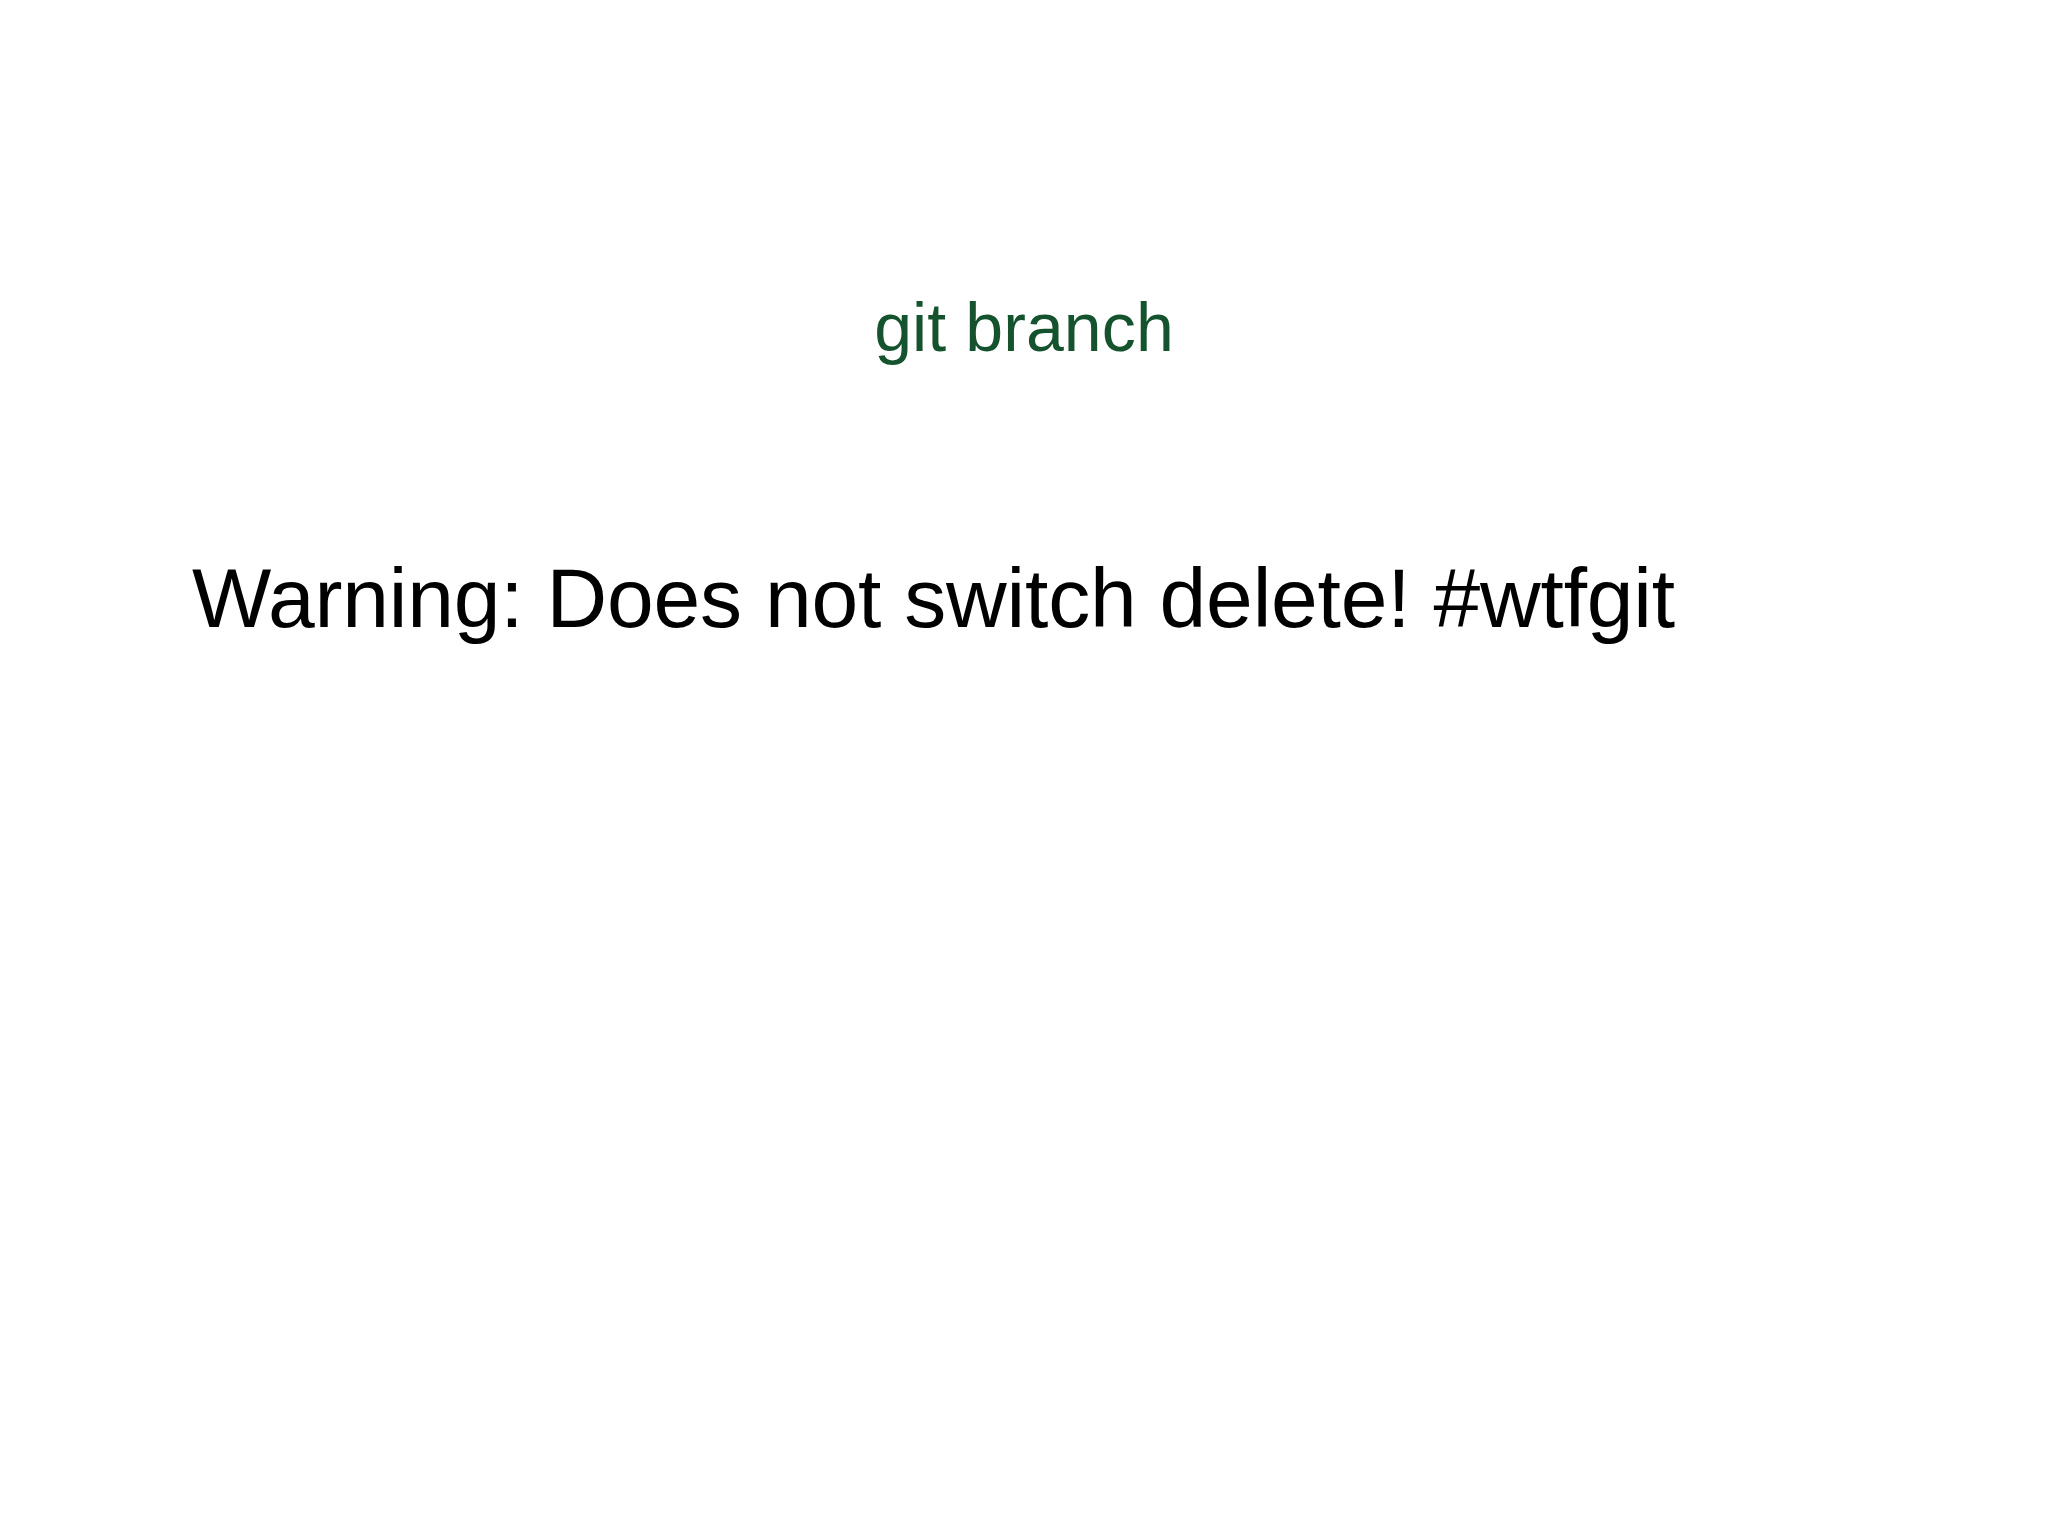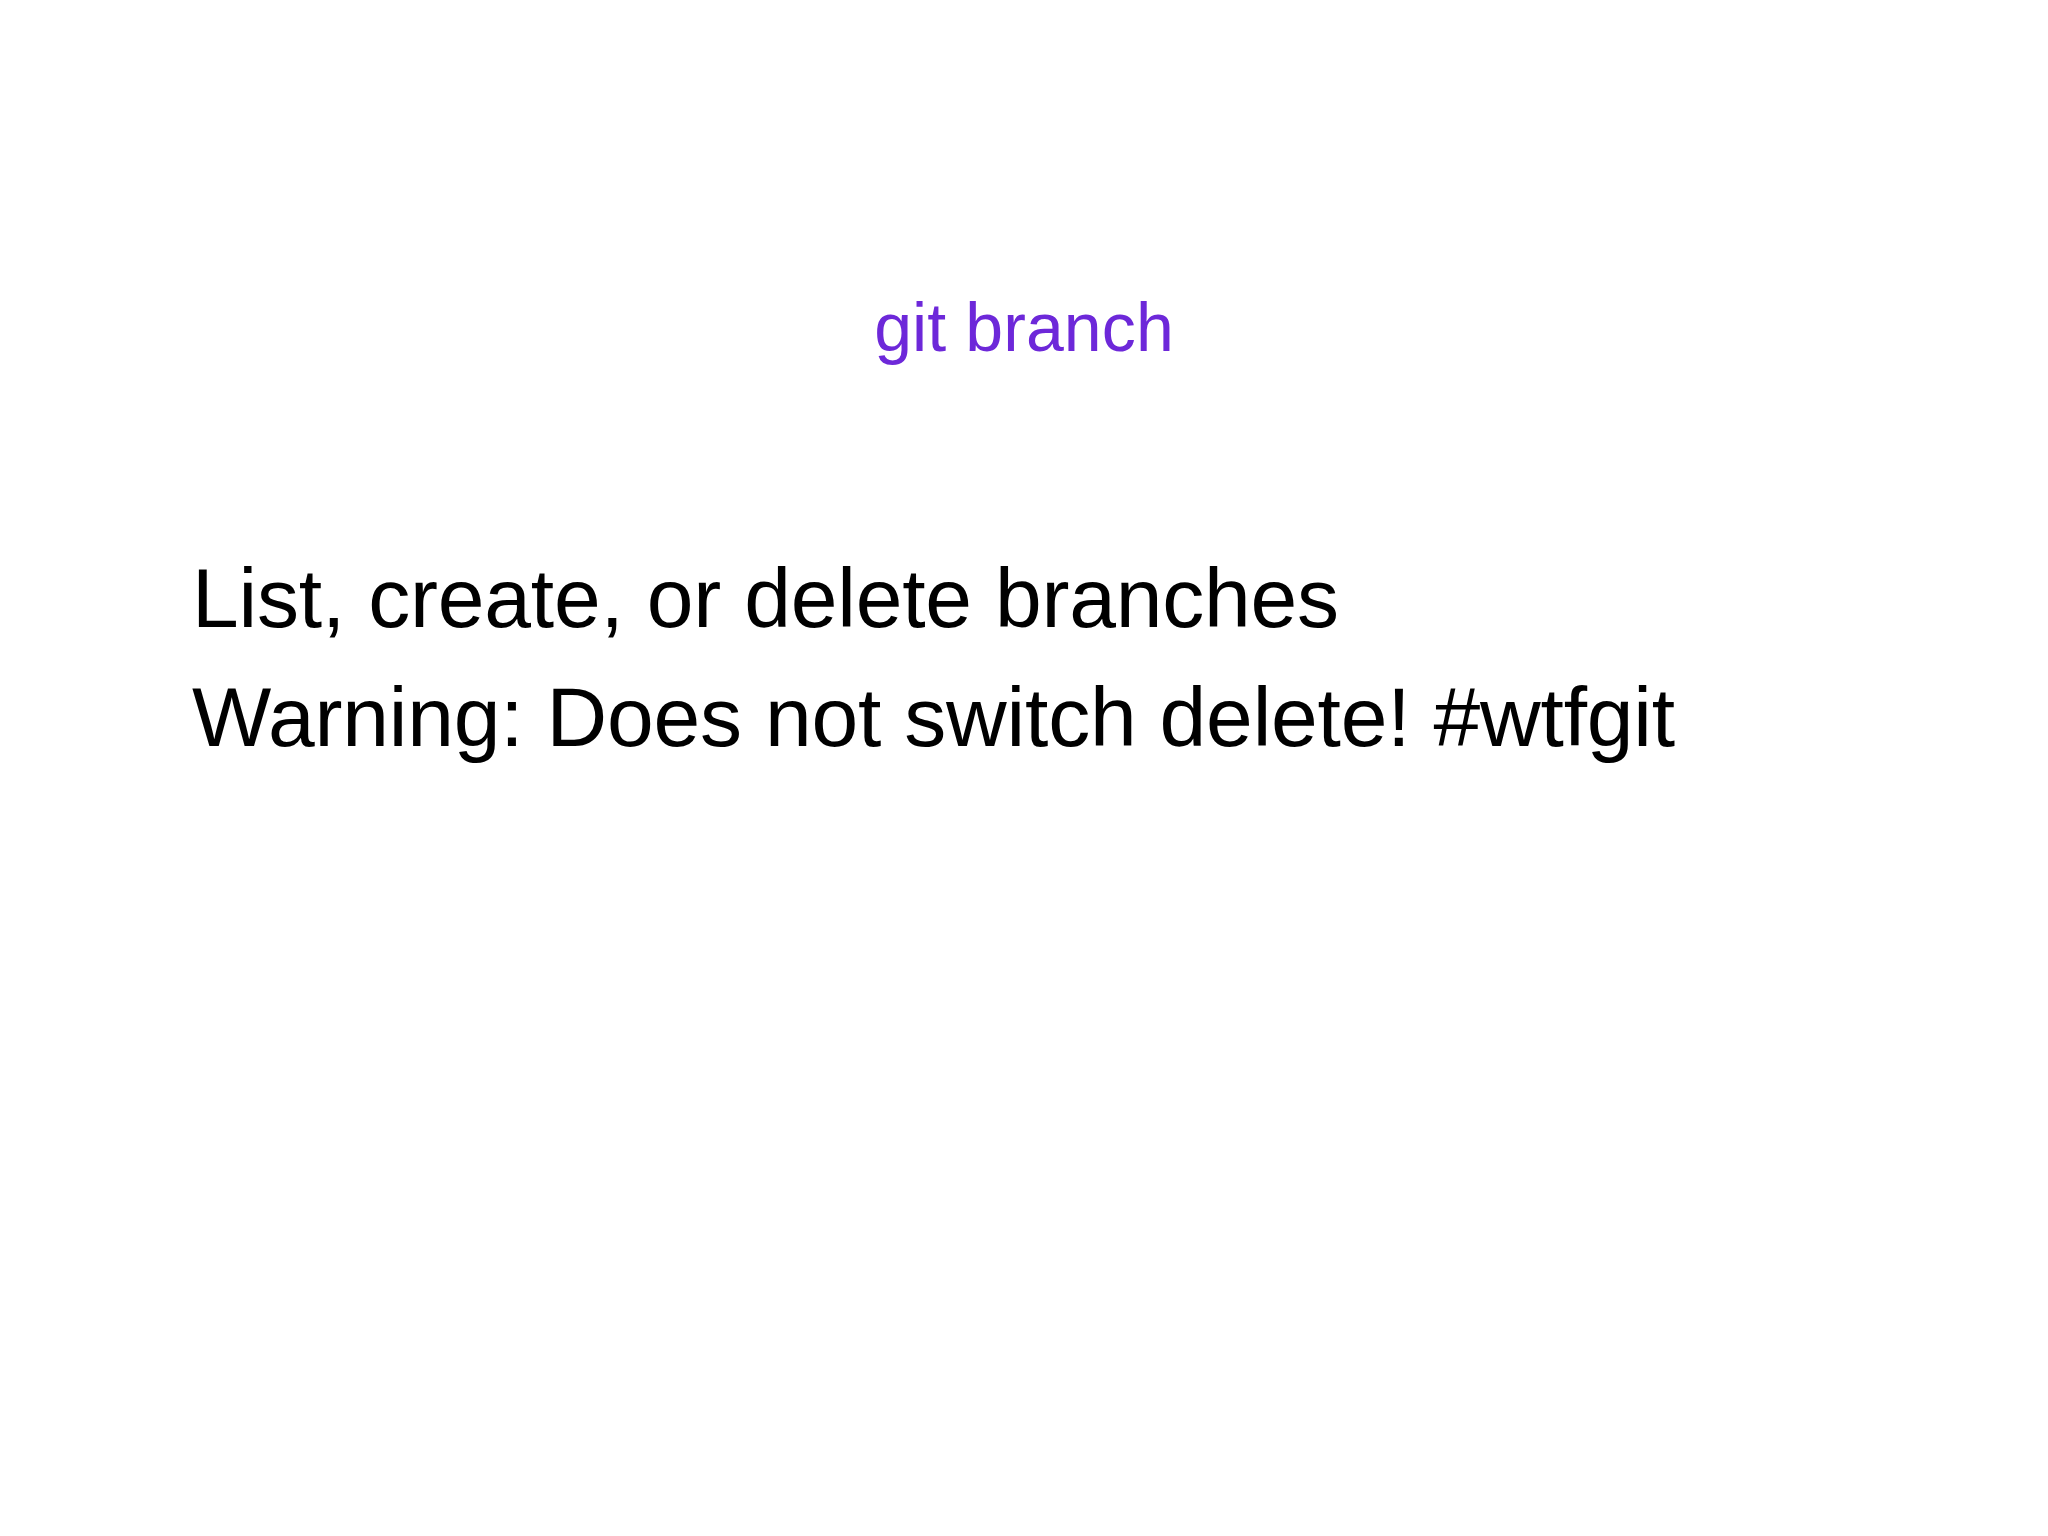--- a/index.html
+++ b/index.html
@@ -24,21 +24,21 @@
   
   .slide-title {
     position: absolute;
     left: 0;
     top: 286px;
     width: 2048px;
     text-align: center;
     font-size: 68px;
     line-height: 82px;
     font-weight: 400;
-    color: #6d28d9;
+    color: #14532d;
     letter-spacing: 0.1px;
     white-space: pre;
   }
 
   
   .slide-body {
     position: absolute;
     left: 192px;
     top: 539px;
     width: 1700px;
@@ -55,17 +55,16 @@
   }
 </style>
 </head>
 <body>
 
 <div class="slide">
 
   <div class="slide-title">git branch</div>
 
   <div class="slide-body">
-    <div class="body-line">List, create, or delete branches</div>
     <div class="body-line">Warning: Does not switch delete! #wtfgit</div>
   </div>
 
 </div>
 
 </body></html>

